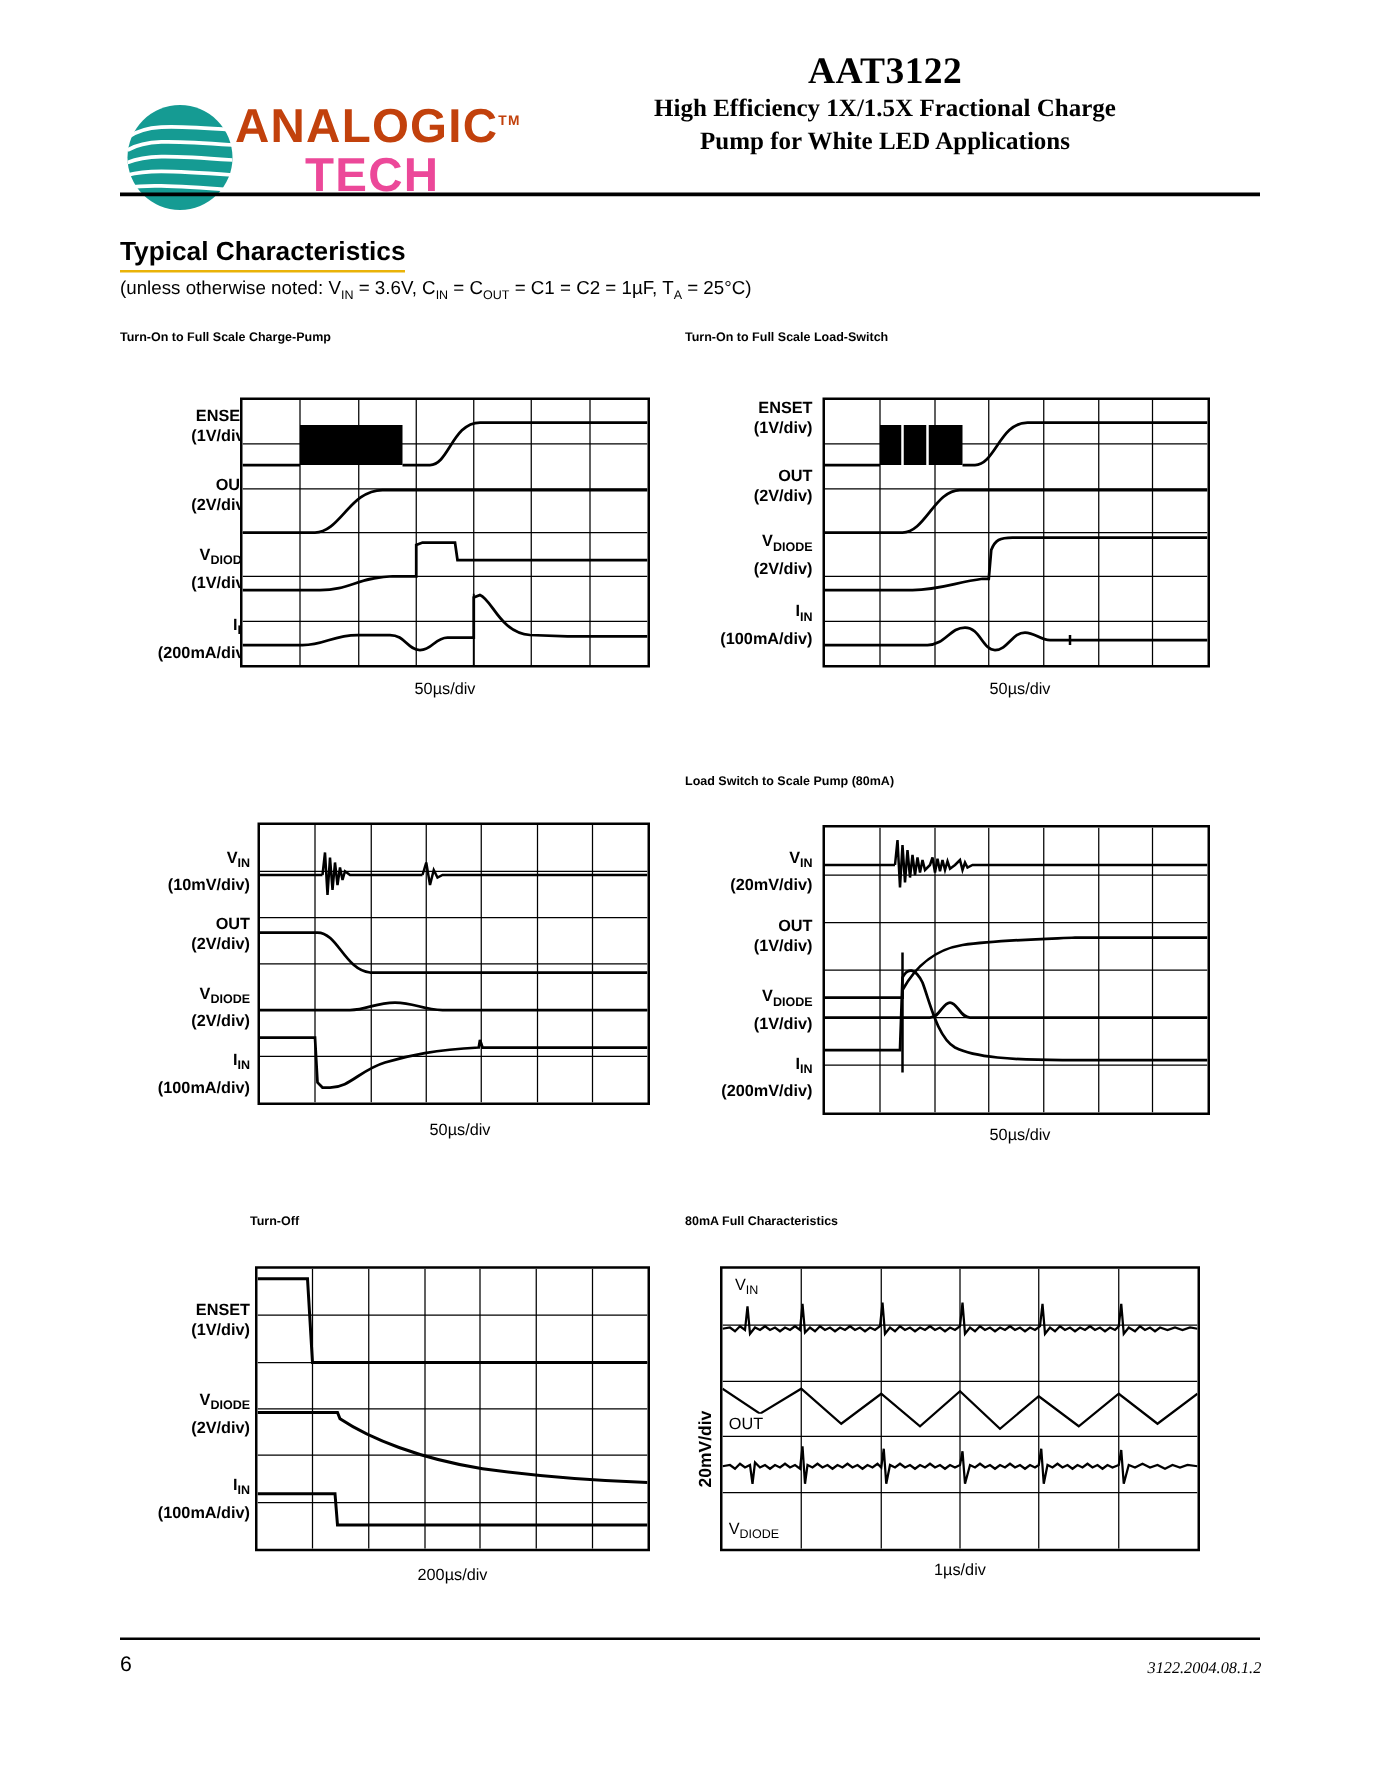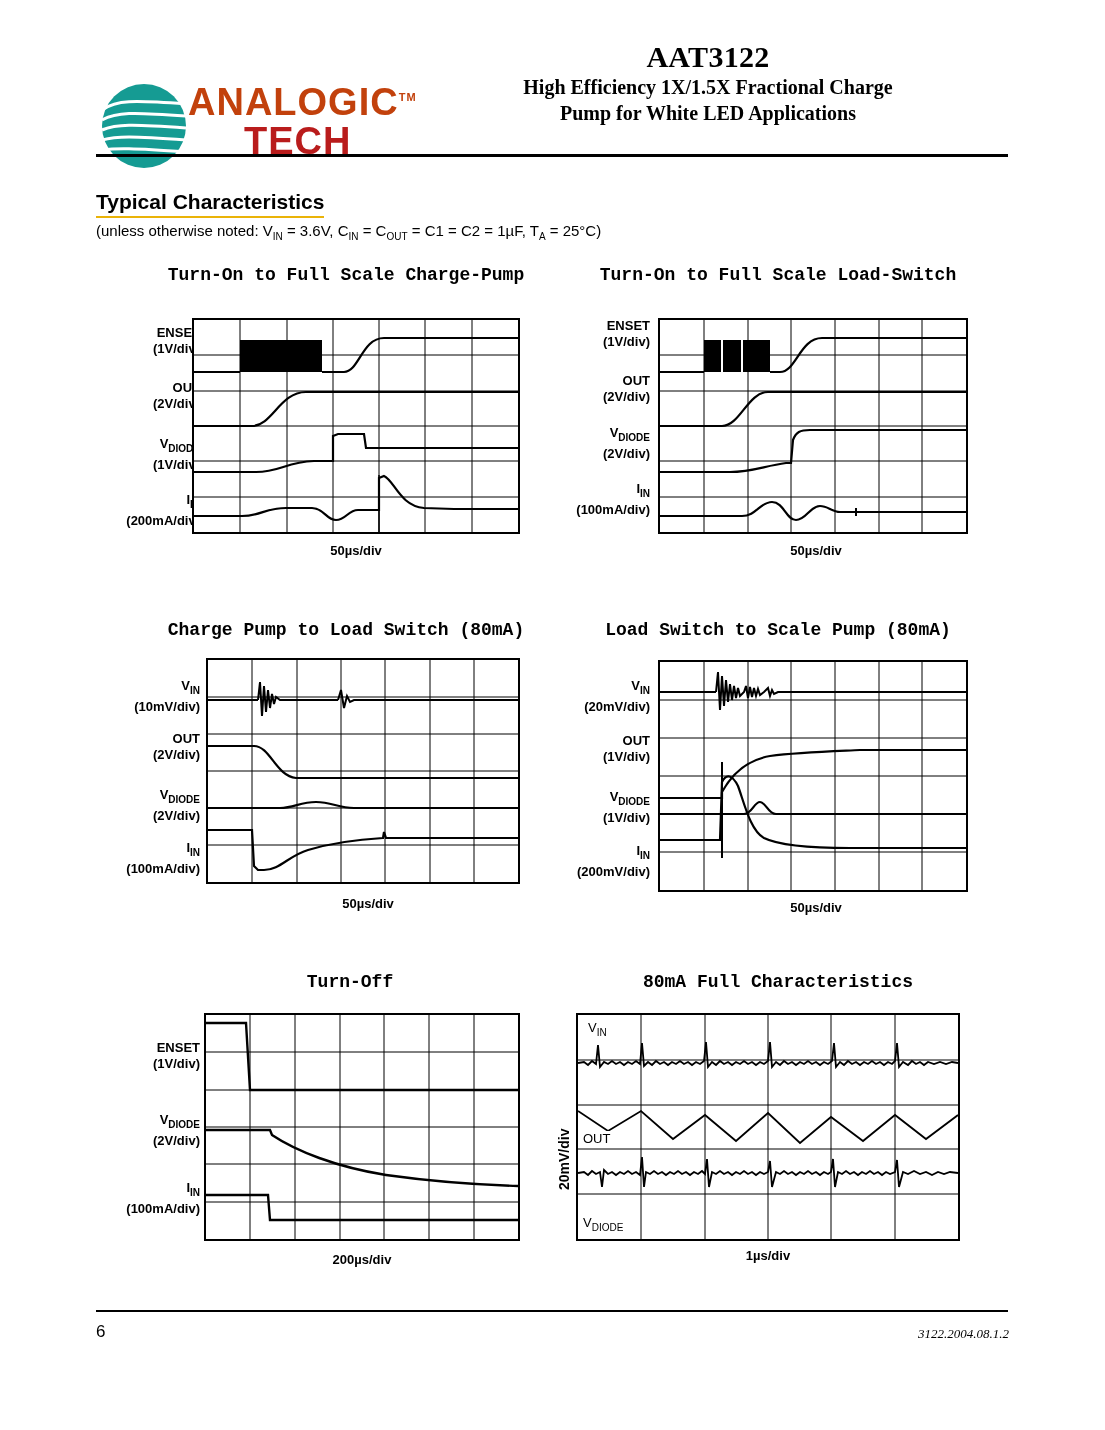--- a/index.html
+++ b/index.html
@@ -21,39 +21,39 @@
     background:#159b93;
   }
   .logo-lines{position:absolute;left:6px;top:44px;width:84px;height:84px;}
   .logo-text{position:absolute;left:92px;top:38px;}
   .logo-analogic{
     font-size:38px;font-weight:bold;letter-spacing:1px;line-height:38px;color:#c2410c;
     font-family:"Liberation Sans", sans-serif;
   }
   .logo-tm{font-size:11px;vertical-align:super;font-weight:bold;}
   .logo-tech{
-    font-size:38px;font-weight:bold;letter-spacing:1px;line-height:40px;color:#b91c1c;
+    font-size:38px;font-weight:bold;letter-spacing:1px;line-height:40px;color:#ec4899;
     margin-left:56px;
   }
   .title-block{position:absolute;right:0;top:0;text-align:center;width:600px;font-family:Liberation Serif, serif;}
   .part-no{font-size:30px;font-weight:bold;line-height:34px;letter-spacing:0.3px;}
   .part-sub{font-size:20px;font-weight:bold;line-height:26px;}
   .rule{position:absolute;left:96px;top:154px;width:912px;height:3px;background:#000;}
 
   
   .sec-title{
     position:absolute;left:96px;top:190px;font-size:21px;font-weight:bold;
     border-bottom:2px solid #eab308;padding-bottom:2px;
   }
   .sec-note{position:absolute;left:96px;top:222px;font-size:15px;}
   .sub{font-size:10px;vertical-align:sub;}
 
   
-  .plot-title{position:absolute;font-size:18px;font-weight:bold;text-align:center;font-family:Liberation Mono, monospace;}
-  .xaxis-label{position:absolute;font-size:13px;font-weight:bold;text-align:center;}
+  .plot-title{position:absolute;font-size:10px;font-weight:bold;}
+  .xaxis-label{position:absolute;font-size:13px;font-weight:normal;text-align:center;}
   .yaxis-label{
     position:absolute;font-size:13px;font-weight:bold;text-align:right;line-height:16px;
   }
   .grid{position:absolute;border:2px solid #000;background:#fff;box-sizing:border-box;}
   .grid svg{display:block;}
   .rot-label{
     position:absolute;font-size:14px;font-weight:bold;
     transform:rotate(-90deg);transform-origin:left top;white-space:nowrap;
   }
   .inlabel{position:absolute;font-size:13px;background:#fff;padding:0 2px;}
@@ -206,21 +206,20 @@
         <path d="M0,152 L70,152 C92,152 104,146 126,143 L131,143 L133,120 C136,112 140,110 150,110 L306,110"></path>
       </g>
       <g stroke="#000" stroke-width="2.2" fill="none">
         <path d="M0,196 L82,196 C96,196 100,182 112,182 C124,182 126,200 136,200 C146,200 150,186 160,186 C168,186 172,192 180,192 L200,192 L306,192"></path>
       </g>
       <line x1="196" y1="188" x2="196" y2="196" stroke="#000" stroke-width="2"></line>
     </svg>
   </div>
   <div class="xaxis-label" style="left:716px;top:543px;width:200px;">50µs/div</div>
 
-  <div class="plot-title" style="left:96px;top:620px;width:500px;">Charge Pump to Load Switch (80mA)</div>
 
   <div class="yaxis-label" style="left:100px;top:678px;width:100px;">
     <div><span>V</span><span class="sub">IN</span></div>
     <div>(10mV/div)</div>
   </div>
   <div class="yaxis-label" style="left:110px;top:731px;width:90px;">
     <div>OUT</div>
     <div>(2V/div)</div>
   </div>
   <div class="yaxis-label" style="left:100px;top:787px;width:100px;">

